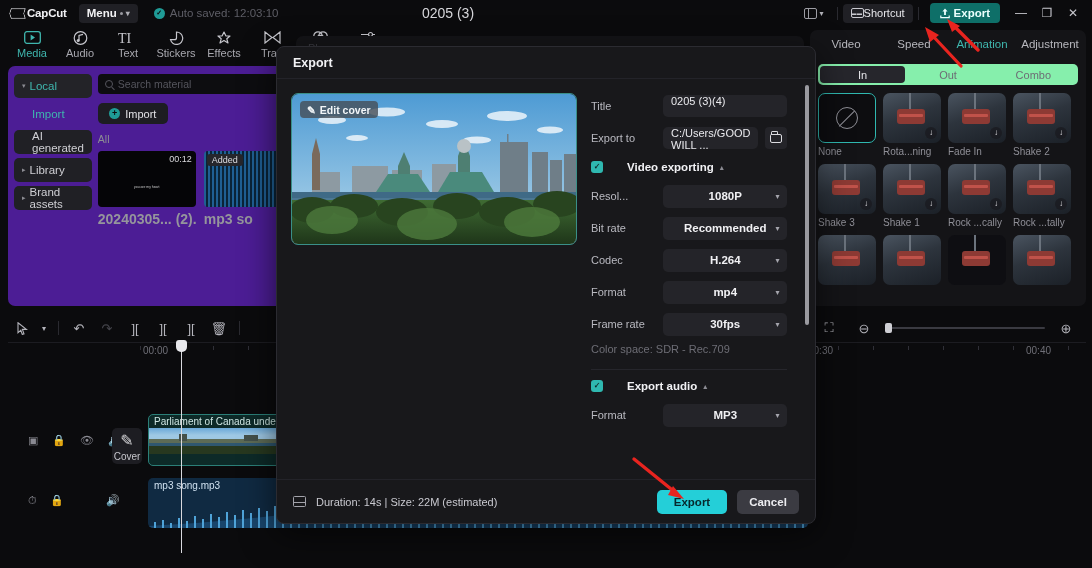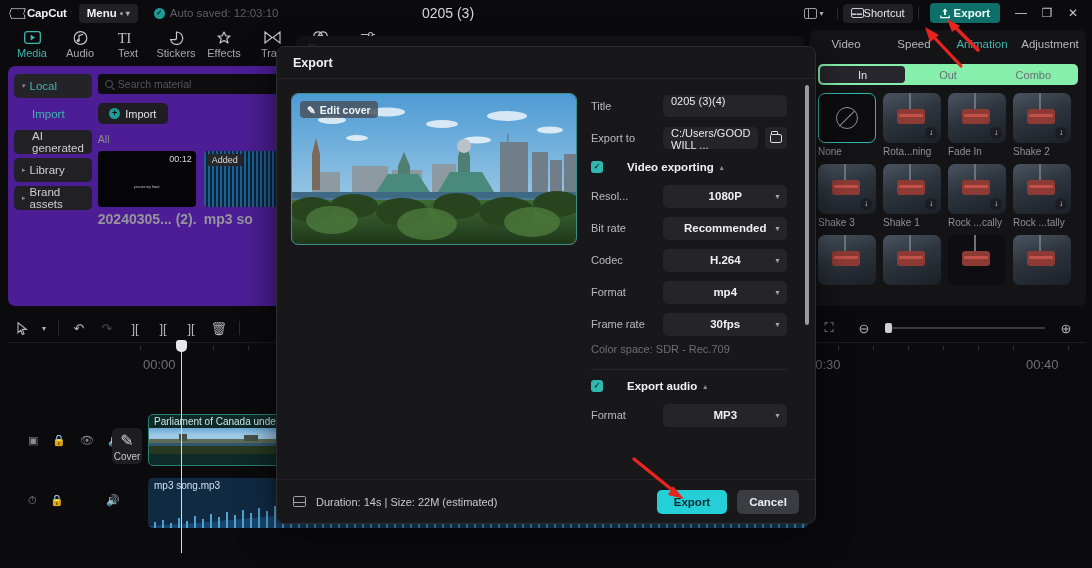--- a/index.html
+++ b/index.html
@@ -167,21 +167,21 @@
   .tl-sep{ width:1px;height:14px;background:#2a2a30;margin:0 6px; }
   .zoomrow{ margin-left:auto;display:flex;align-items:center;gap:7px;padding-right:6px; }
   .slider-track{ width:160px;height:2px;background:#3a3a41;border-radius:1px;position:relative; }
   .slider-knob{ position:absolute;left:0px;top:-4px;width:7px;height:10px;border-radius:2px;background:#cfcfd4; }
 
   .ruler{
     position:absolute;left:8px;top:342px;width:1078px;height:16px;
     border-top:1px solid #1c1c21;
   }
   .tick{ position:absolute;top:3px;width:1px;height:4px;background:#303038; }
-  .rlabel{ position:absolute;top:14px;font-size:13px;color:#6f6f77; }
+  .rlabel{ position:absolute;top:2px;font-size:10px;color:#6f6f77; }
 
   .tracks{ position:absolute;left:8px;top:358px;width:1078px;height:195px; }
   .trk-ctrls{ position:absolute;display:flex;align-items:center;gap:14px;color:#8a8a92;font-size:11px; }
   .cover-btn{
     position:absolute;left:112px;top:428px;width:30px;height:36px;border-radius:5px;background:#1d1d22;
     display:flex;flex-direction:column;align-items:center;justify-content:center;gap:1px;
   }
   .cover-btn .cl{ font-size:10px;color:#c6c6cc; }
   .clip-video{
     position:absolute;left:148px;top:414px;width:660px;height:52px;border-radius:5px;

